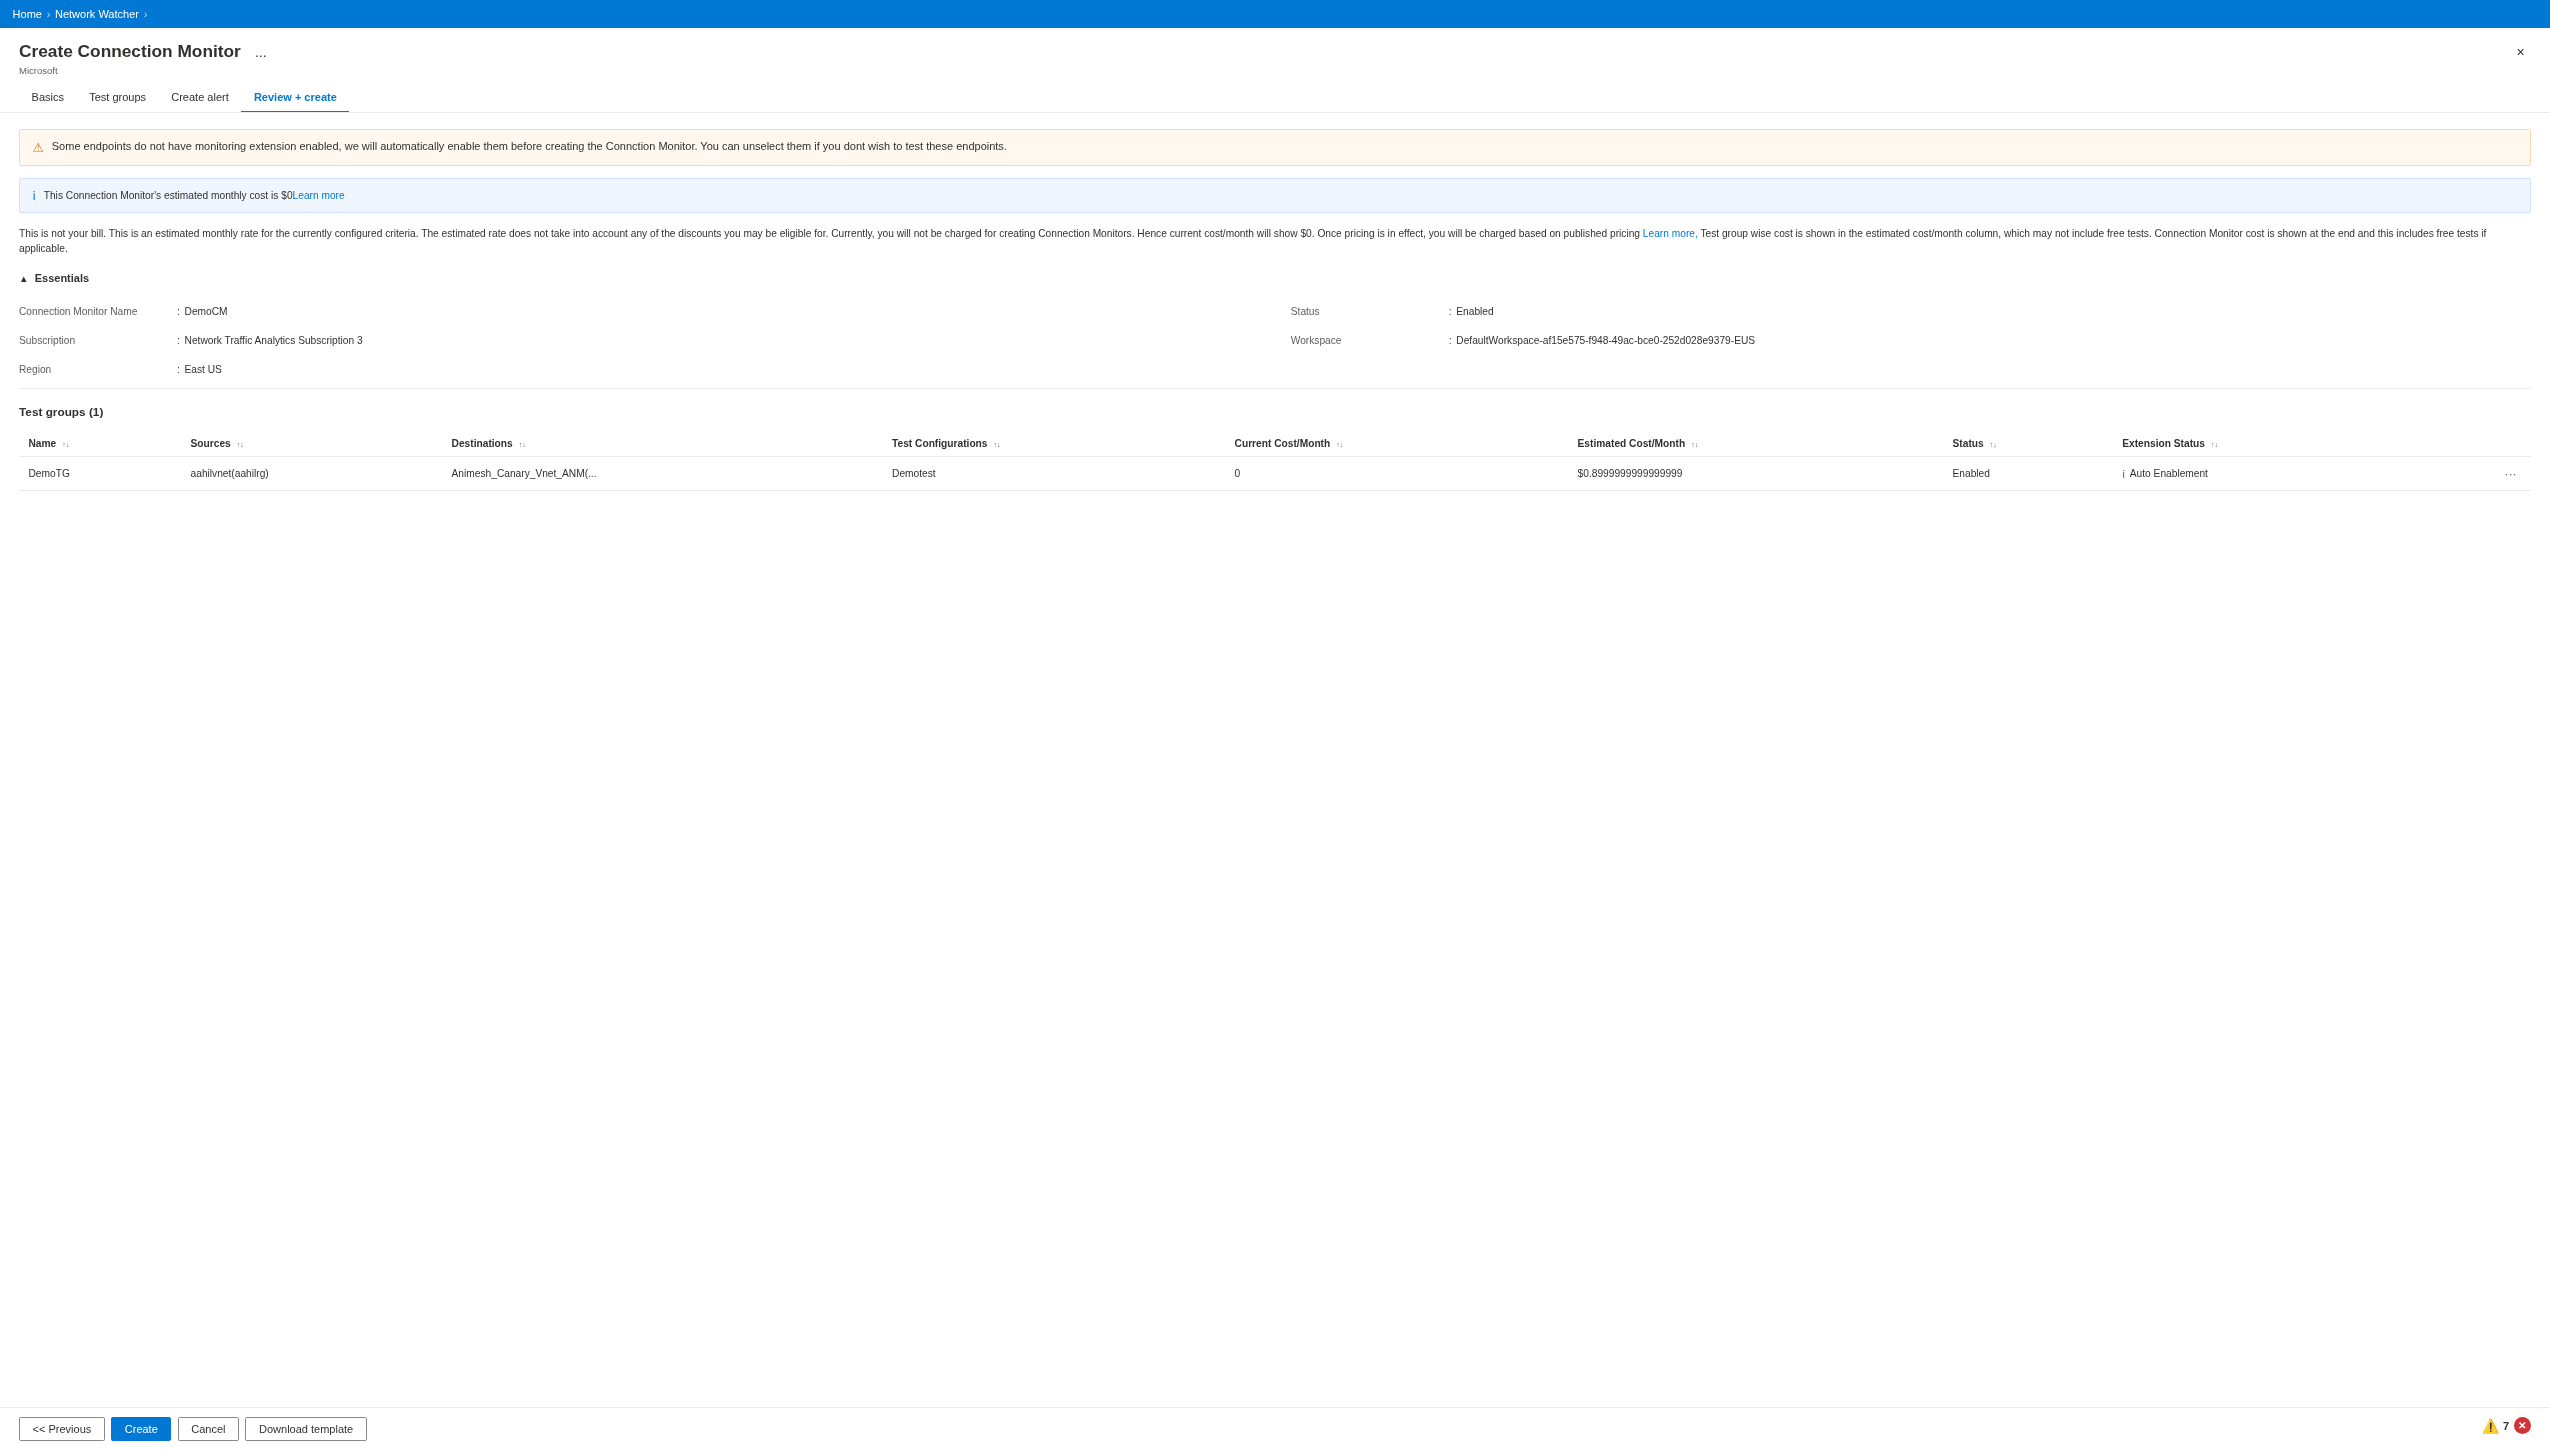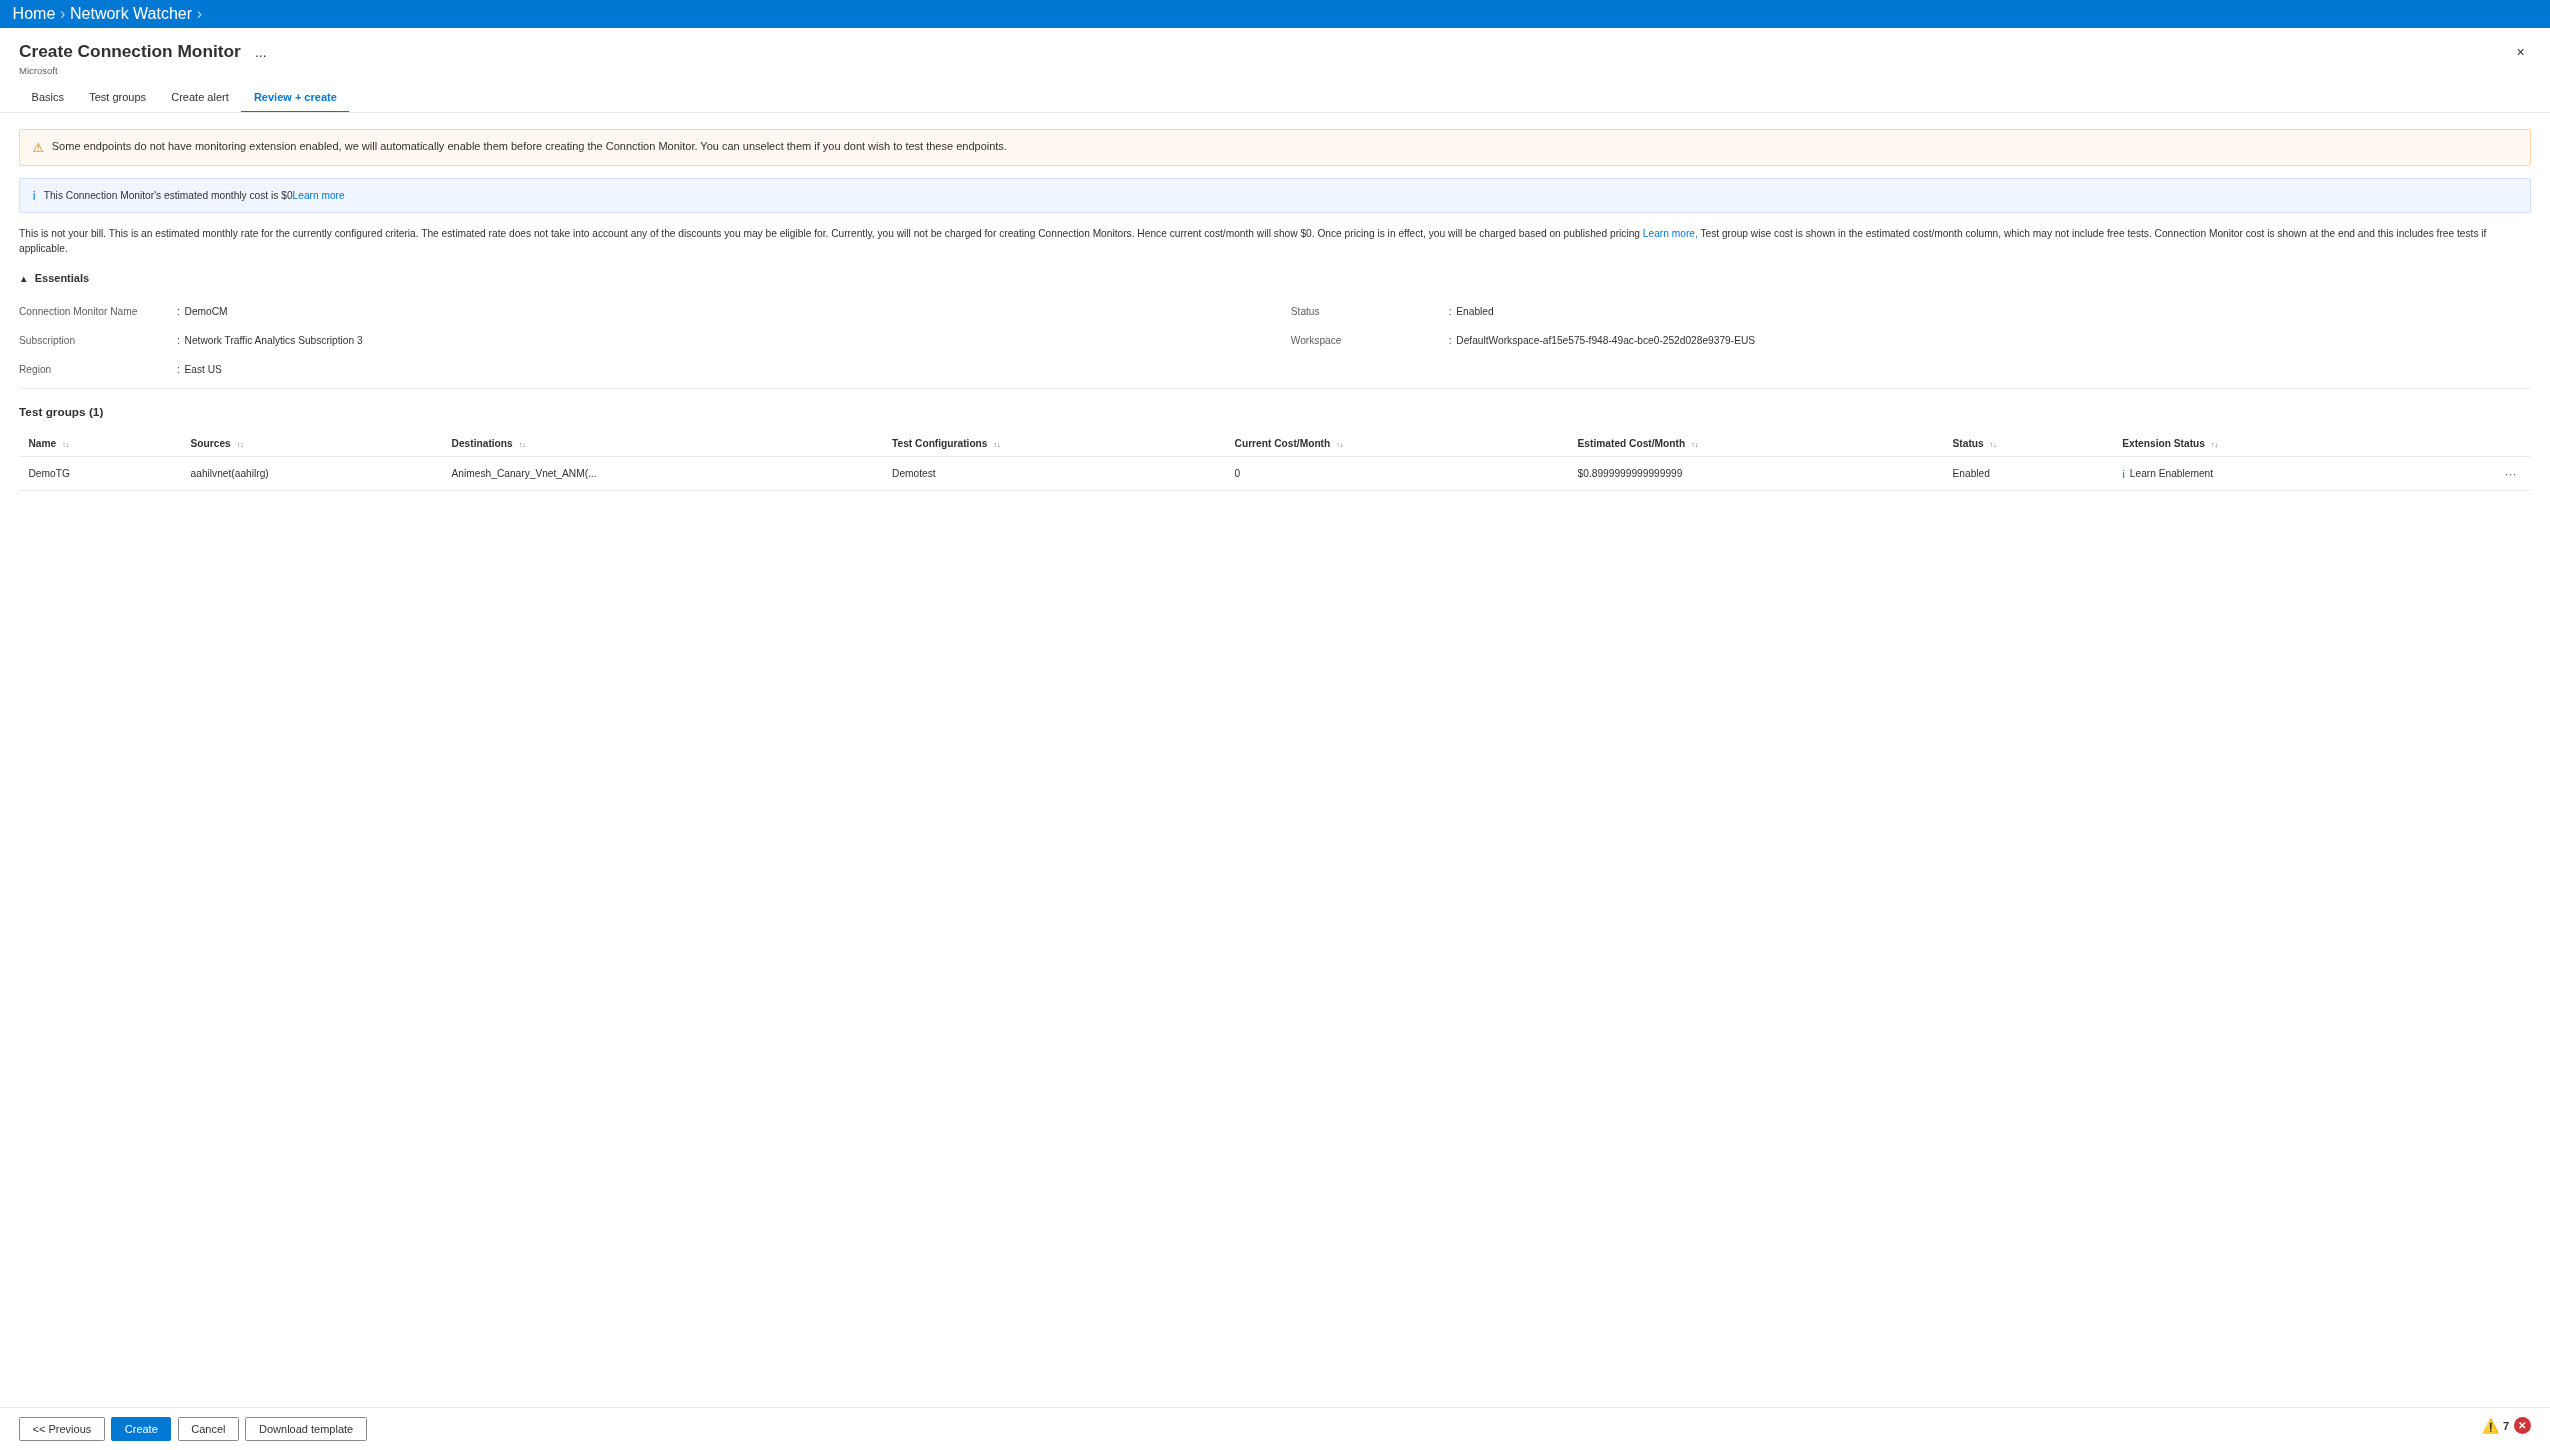--- a/index.html
+++ b/index.html
@@ -1,20 +1,20 @@
 <!DOCTYPE html>
 <html style="font-size:12.6px"><head>
   <meta charset="utf-8">
   <style>
     * { box-sizing: border-box; margin: 0; padding: 0; }
     body { font-family: 'Segoe UI', sans-serif; font-size: 11px; color: #323130; background: #fff; height: 100vh; display: flex; flex-direction: column; }
 
     
     .top-bar { background: #0078d4; height: 28px; display: flex; align-items: center; padding: 0 12.6px; }
-    .breadcrumb { display: flex; align-items: center; gap: 4.7px; color: #fff; font-size: 16px; }
+    .breadcrumb { display: flex; align-items: center; gap: 4.7px; color: #fff; font-size: 11px; }
     .breadcrumb a { color: #fff; text-decoration: none; }
     .breadcrumb-sep { color: rgba(255,255,255,0.7); }
 
     
     .panel { flex: 1; display: flex; flex-direction: column; overflow: hidden; }
     .panel-header { padding: 12.6px 19px 0 19px; border-bottom: 0.8px solid #edebe9; }
     .panel-title-row { display: flex; align-items: center; gap: 9.5px; margin-bottom: 1.6px; }
     .panel-title { font-size: 17.3px; font-weight: 600; color: #323130; }
     .panel-subtitle { font-size: 9.5px; color: #605e5c; margin-bottom: 7.9px; }
     .ellipsis-btn { background: none; border: none; cursor: pointer; font-size: 14px; color: #323130; padding: 1.6px 4.7px; }
@@ -209,21 +209,21 @@
           <td>DemoTG</td>
           <td>aahilvnet(aahilrg)</td>
           <td>Animesh_Canary_Vnet_ANM(...</td>
           <td>Demotest</td>
           <td>0</td>
           <td>$0.8999999999999999</td>
           <td>Enabled</td>
           <td>
             <div class="extension-cell">
               <span class="extension-info-icon">ℹ</span>
-              <span>Learn Enablement</span>
+              <span>Auto Enablement</span>
             </div>
           </td>
           <td>
             <div class="row-actions">
               <button class="row-action-btn">···</button>
             </div>
           </td>
         </tr>
       </tbody>
     </table>

